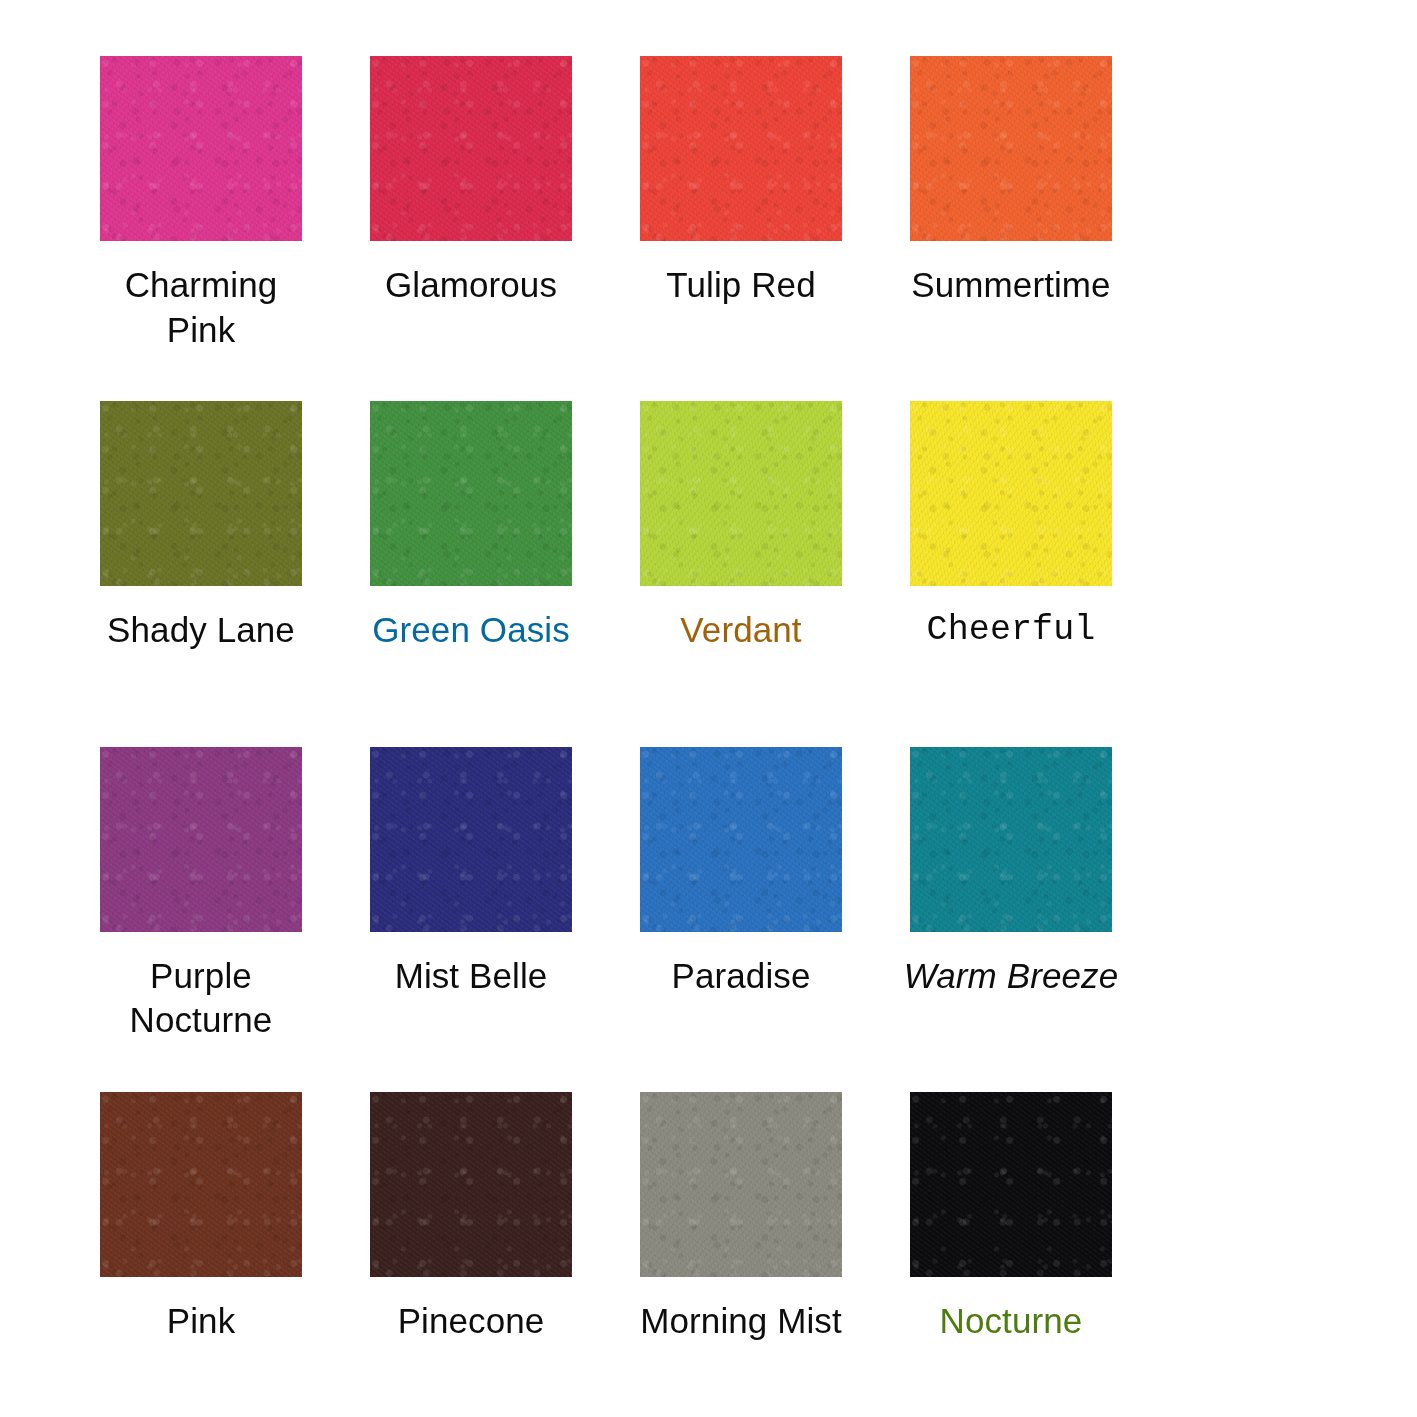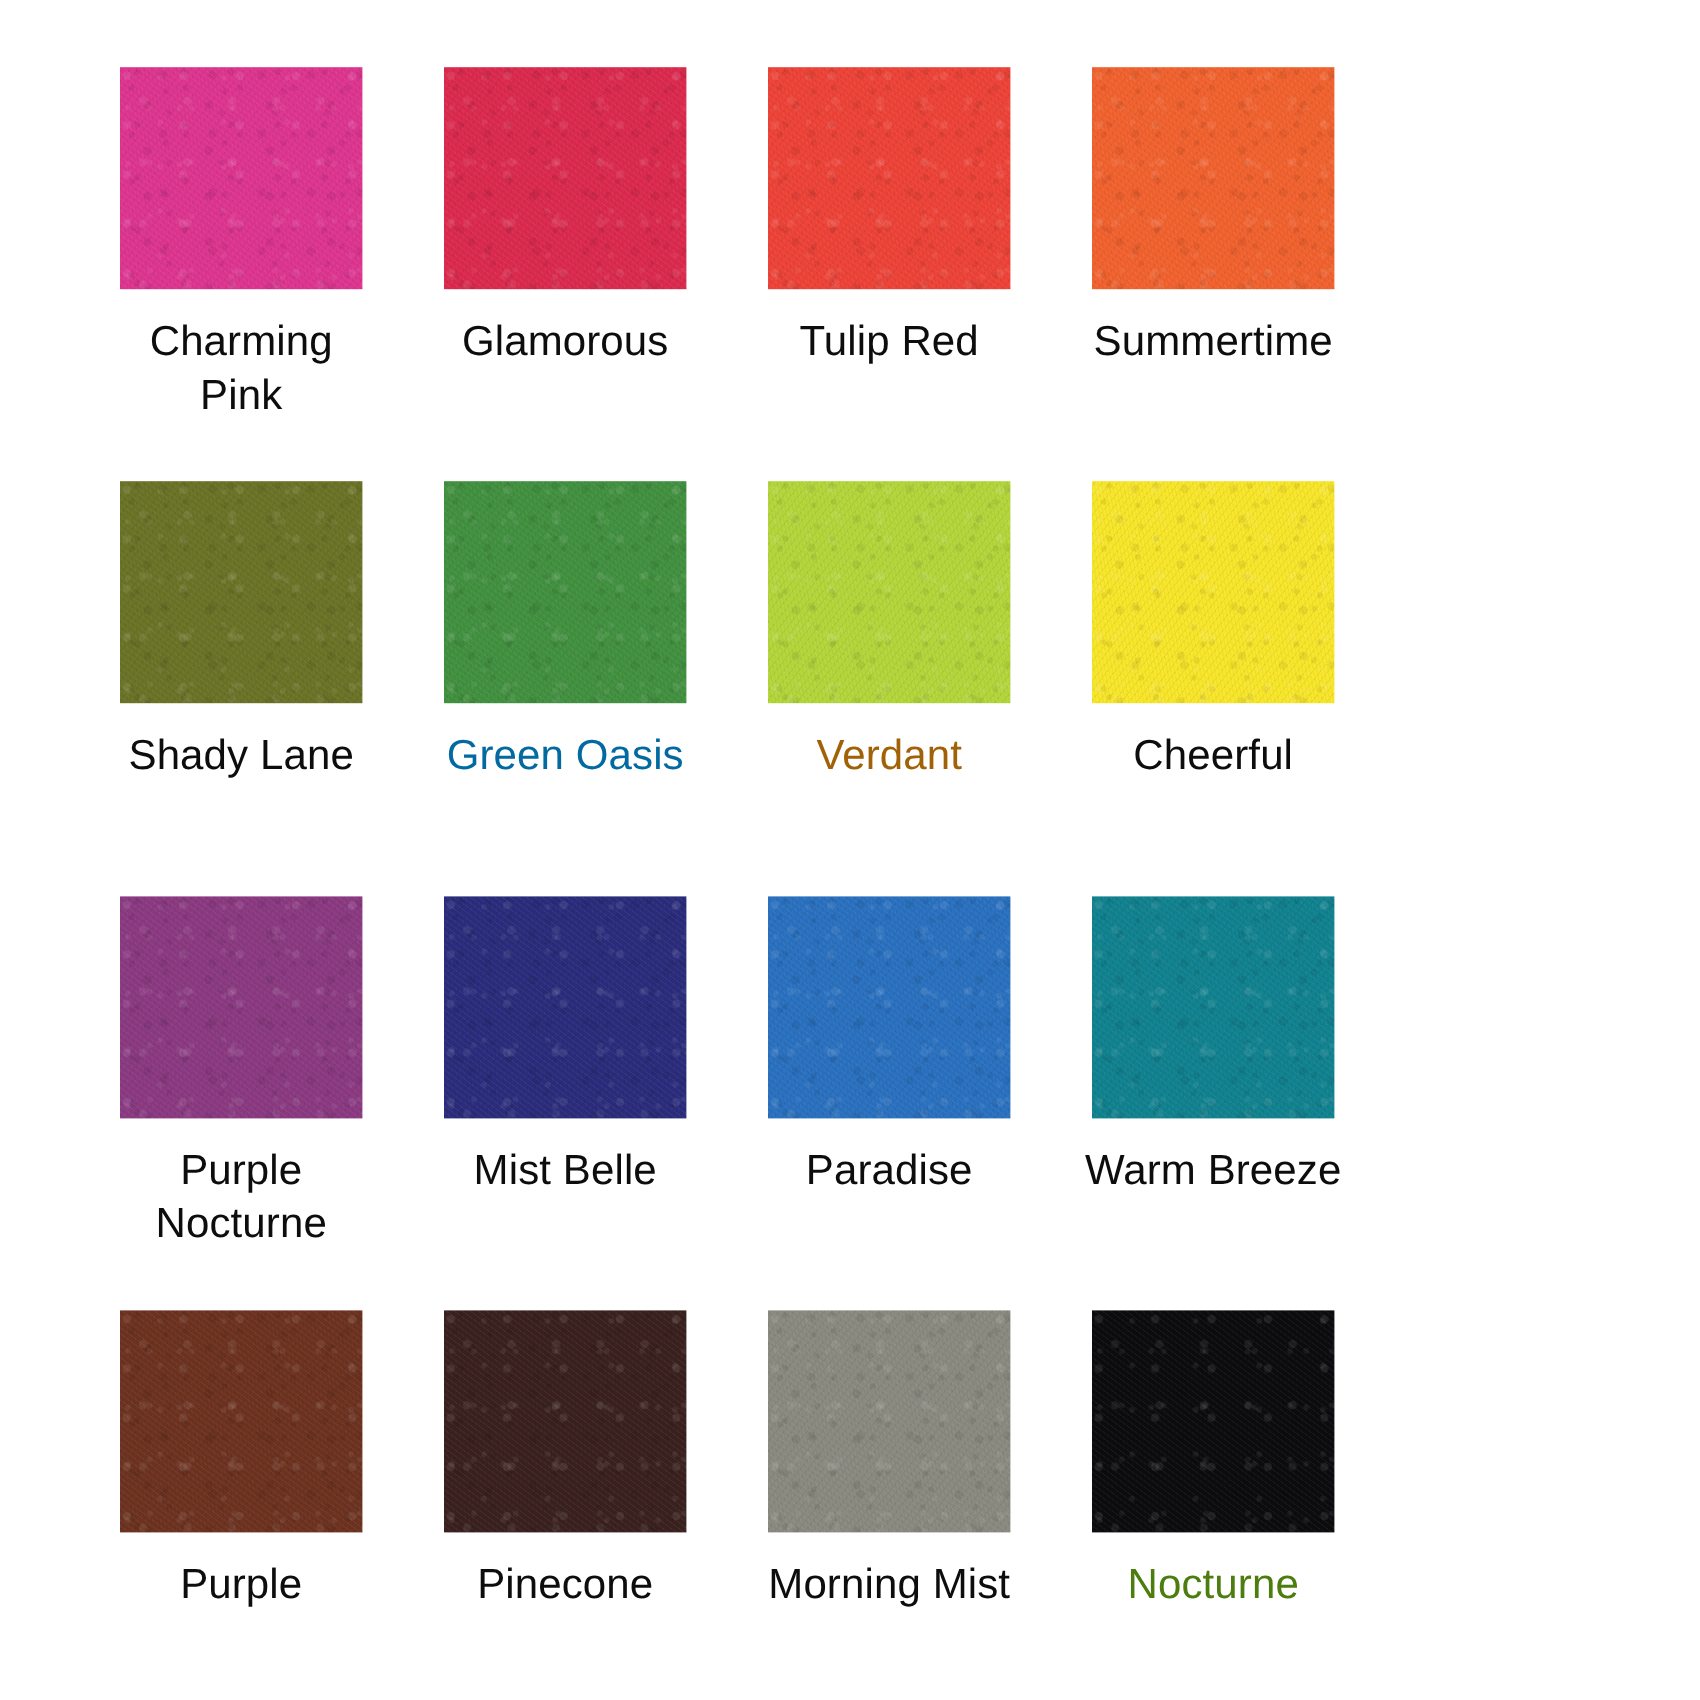--- a/index.html
+++ b/index.html
@@ -138,21 +138,21 @@
     <div class="swatch-cell">
       <div class="swatch-chip-wrap">
         <div class="swatch-chip" style="background-color: rgb(180, 214, 59);"></div>
       </div>
       <div class="swatch-label" style="color: #a16207;">Verdant</div>
     </div>
     <div class="swatch-cell">
       <div class="swatch-chip-wrap">
         <div class="swatch-chip" style="background-color: rgb(248, 230, 42);"></div>
       </div>
-      <div class="swatch-label" style="color: rgb(13, 13, 13);">Cheerful</div>
+      <div class="swatch-label" style="color: rgb(13, 13, 13); font-family: Liberation Mono, monospace;">Cheerful</div>
     </div>
     <div class="swatch-cell">
       <div class="swatch-chip-wrap">
         <div class="swatch-chip" style="background-color: rgb(139, 58, 130);"></div>
       </div>
       <div class="swatch-label" style="color: rgb(13, 13, 13);">Purple Nocturne</div>
     </div>
     <div class="swatch-cell">
       <div class="swatch-chip-wrap">
         <div class="swatch-chip" style="background-color: rgb(43, 44, 124);"></div>
@@ -162,27 +162,27 @@
     <div class="swatch-cell">
       <div class="swatch-chip-wrap">
         <div class="swatch-chip" style="background-color: rgb(42, 113, 192);"></div>
       </div>
       <div class="swatch-label" style="color: rgb(13, 13, 13);">Paradise</div>
     </div>
     <div class="swatch-cell">
       <div class="swatch-chip-wrap">
         <div class="swatch-chip" style="background-color: rgb(17, 130, 143);"></div>
       </div>
-      <div class="swatch-label" style="color: rgb(13, 13, 13);">Warm Breeze</div>
+      <div class="swatch-label" style="color: rgb(13, 13, 13); font-style: italic;">Warm Breeze</div>
     </div>
     <div class="swatch-cell">
       <div class="swatch-chip-wrap">
         <div class="swatch-chip" style="background-color: rgb(109, 50, 32);"></div>
       </div>
-      <div class="swatch-label" style="color: rgb(13, 13, 13);">Purple</div>
+      <div class="swatch-label" style="color: rgb(13, 13, 13);">Pink</div>
     </div>
     <div class="swatch-cell">
       <div class="swatch-chip-wrap">
         <div class="swatch-chip" style="background-color: rgb(58, 33, 31);"></div>
       </div>
       <div class="swatch-label" style="color: rgb(13, 13, 13);">Pinecone</div>
     </div>
     <div class="swatch-cell">
       <div class="swatch-chip-wrap">
         <div class="swatch-chip" style="background-color: rgb(138, 138, 128);"></div>

